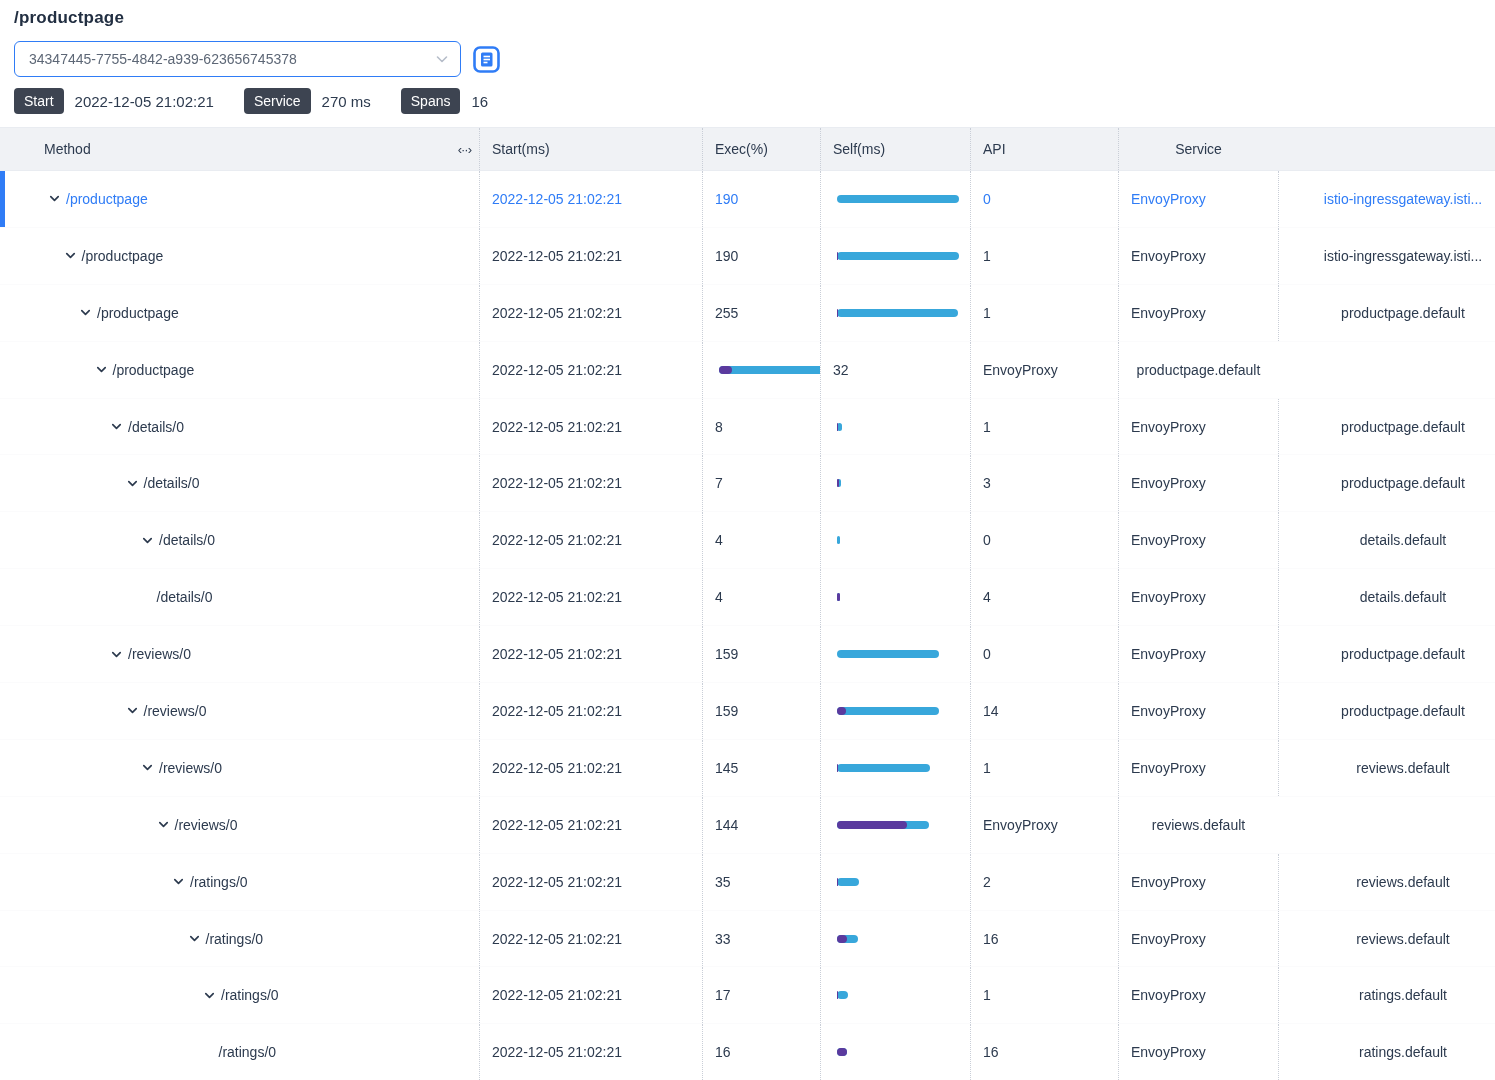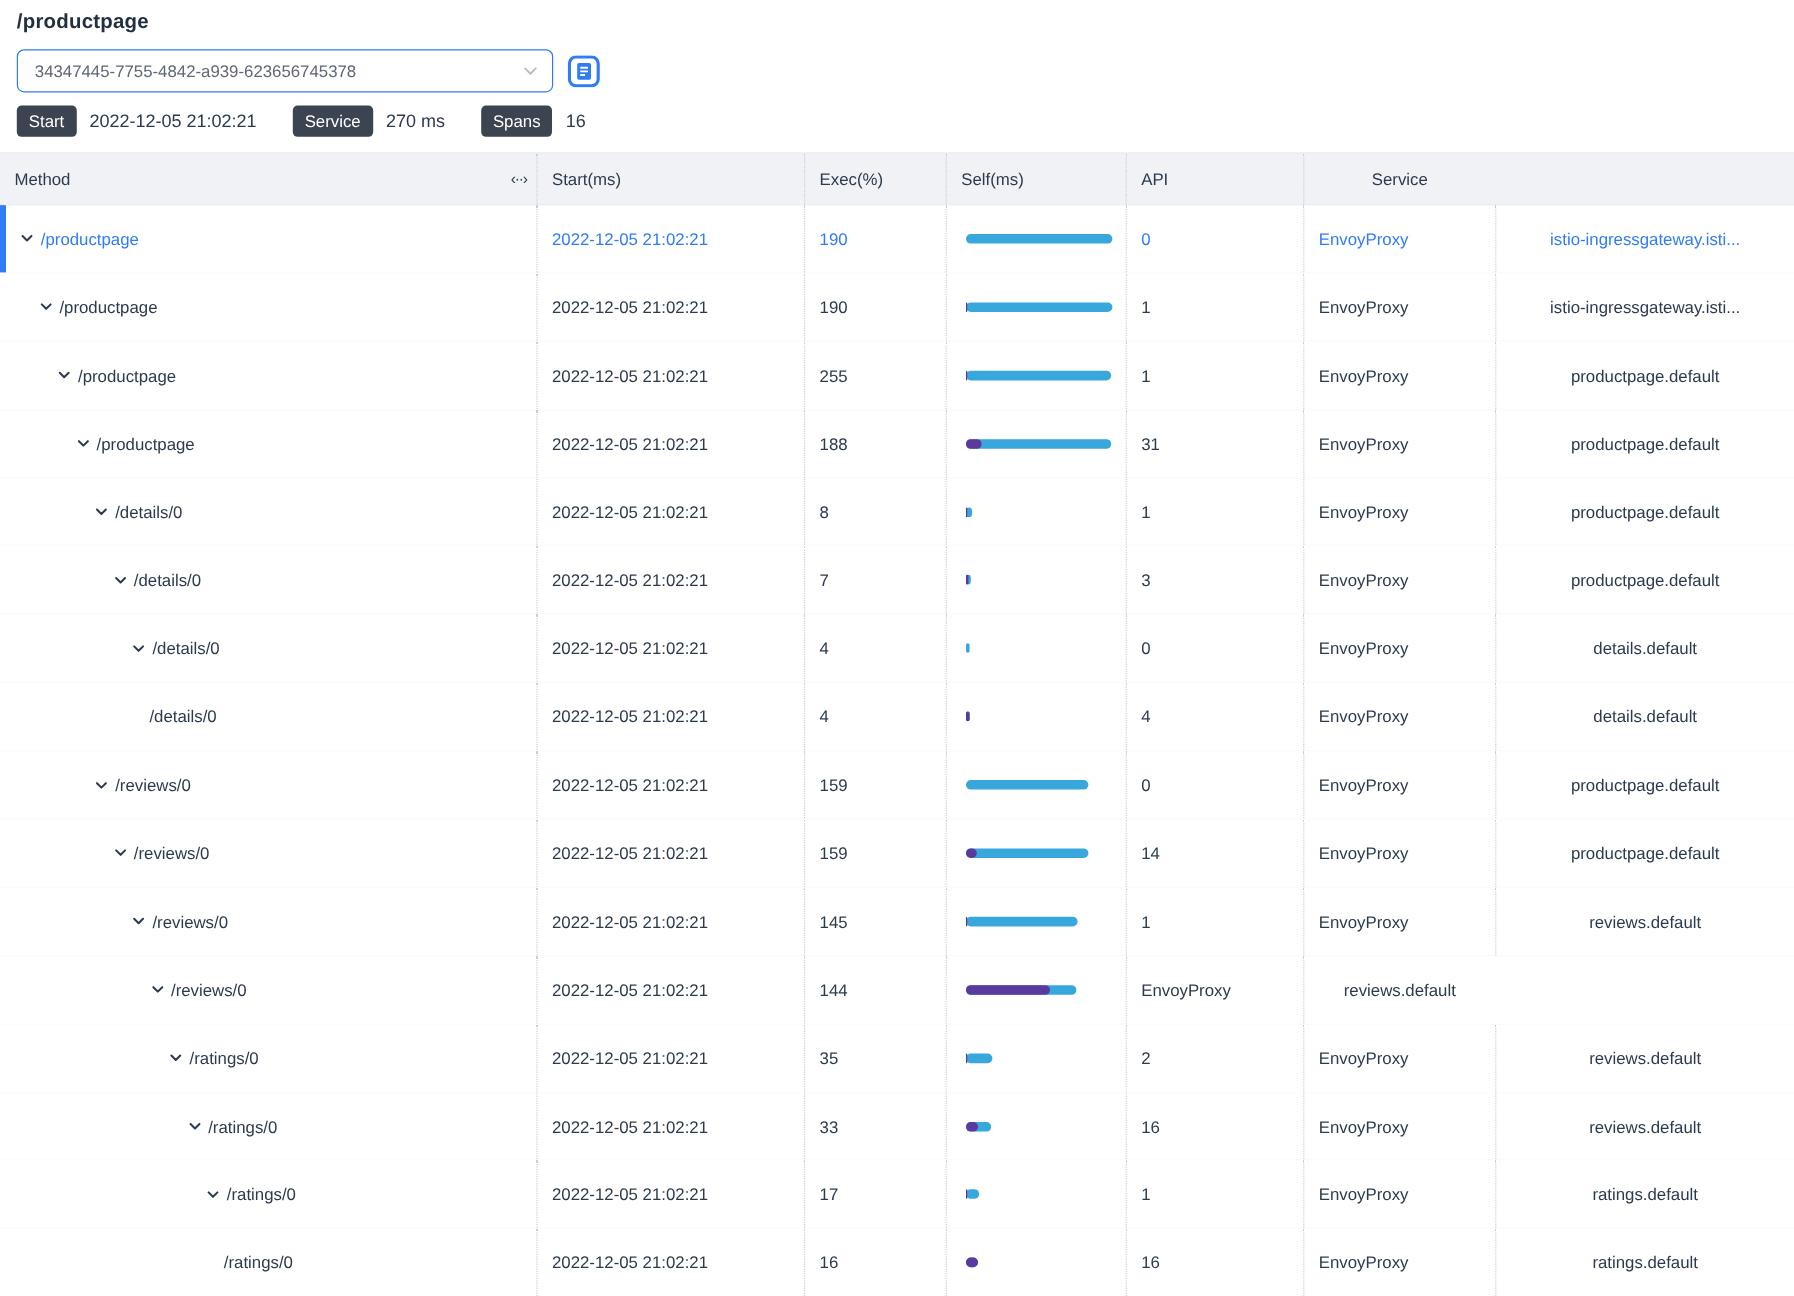--- a/index.html
+++ b/index.html
@@ -32,21 +32,21 @@
     background:#3d4451;color:#fff;font-size:14px;line-height:1;
     padding:6px 10px;border-radius:4px;margin-right:11px;white-space:nowrap;
   }
   .badge-value{font-size:15px;color:#2c3a4e;white-space:nowrap;}
 
   
   .trace-table{margin-top:13px;width:1495px;}
   .t-row{
     display:grid;
     grid-template-columns:447px 223px 118px 150px 148px 160px 249px;
-    align-items:center;position:relative;
+    align-items:center;position:relative;padding-left:32px;
   }
   .t-head{
     height:42px;background:#f0f2f5;border-top:1px solid #e9ecf1;border-bottom:1px solid #e9ecf1;
   }
   .t-head .cell{font-size:14px;color:#2c3a4e;}
   .cell{
     padding:0 12px;box-sizing:border-box;font-size:14px;overflow:hidden;white-space:nowrap;
     height:100%;display:flex;align-items:center;
   }
   .cell.sep{border-left:1px dotted #c9ced7;}
@@ -199,29 +199,28 @@
       <div class="body-row t-row">
         <div class="cell method-cell" style="padding-left: 62.5px;">
           <span class="tree-caret">
             <svg width="13" height="13" viewBox="0 0 14 14">
               <path d="M3 5l4 4 4-4" fill="none" stroke="#2c3a4e" stroke-width="1.8" stroke-linecap="round" stroke-linejoin="round"></path>
             </svg>
           </span>
           <span>/productpage</span>
         </div>
         <div class="cell sep">2022-12-05 21:02:21</div>
-        <div class="cell sep">188</div>
         <div class="cell sep" style="padding-left: 16px;">
           <div class="exec-bar-wrap" style="width: 122px;">
             <div class="exec-bar" style="width: 120.716px; background: rgb(56, 167, 219);">
               <div class="self-bar" style="width: 13.4842px; background: rgb(91, 58, 158);"></div>
             </div>
           </div>
         </div>
-        <div class="cell sep">31</div>
+        <div class="cell sep">32</div>
         <div class="cell sep">EnvoyProxy</div>
         <div class="cell sep center">productpage.default</div>
       </div>
       <div class="body-row t-row">
         <div class="cell method-cell" style="padding-left: 78px;">
           <span class="tree-caret">
             <svg width="13" height="13" viewBox="0 0 14 14">
               <path d="M3 5l4 4 4-4" fill="none" stroke="#2c3a4e" stroke-width="1.8" stroke-linecap="round" stroke-linejoin="round"></path>
             </svg>
           </span>

